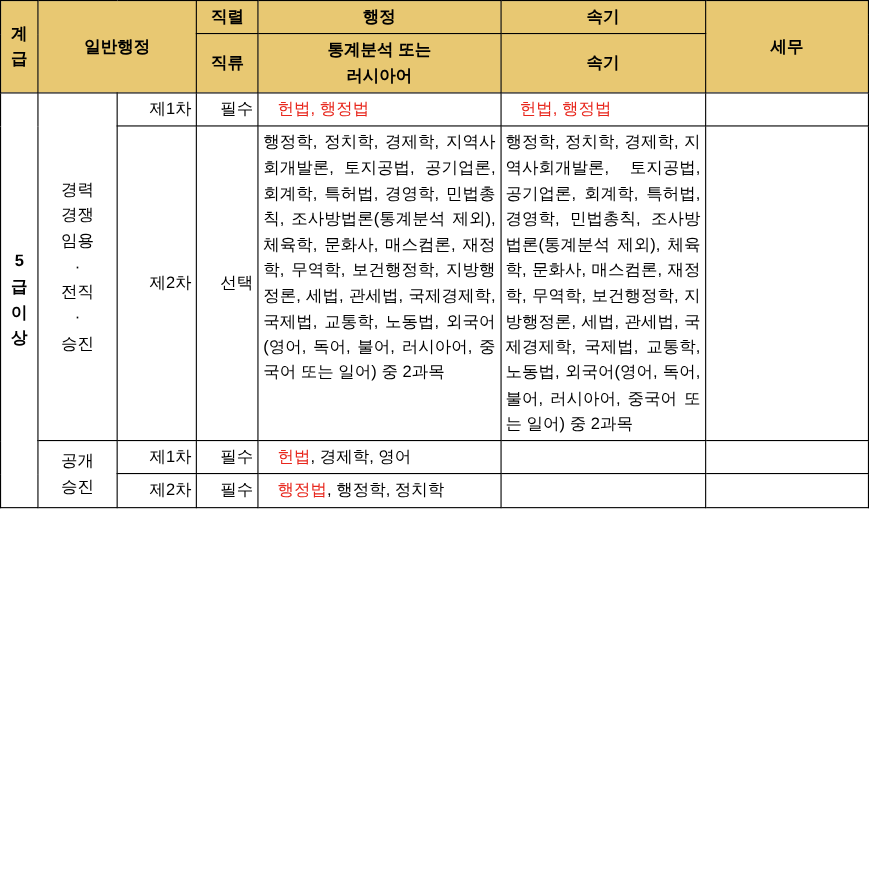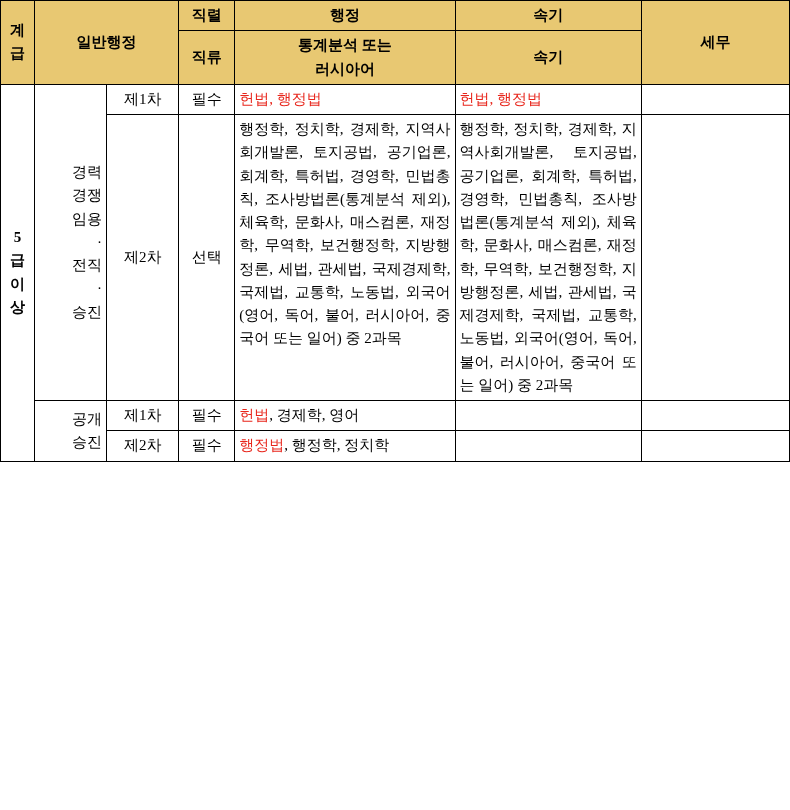--- a/index.html
+++ b/index.html
@@ -17,62 +17,62 @@
     border-collapse: collapse;
     width: 790px;
     table-layout: fixed;
   }
   table.exam-table td {
     border: 1px solid #000000;
     vertical-align: top;
     padding: 3px 4px;
     font-size: 15px;
     line-height: 1.55;
-    font-family: Liberation Serif, serif;
   }
   .hdr {
     background: #e8c872;
     text-align: center;
     font-weight: bold;
     vertical-align: middle !important;
   }
   .col-grade { width: 34px; }
   .col-subject { width: 72px; }
   .col-track { width: 72px; }
   .col-round { width: 56px; }
   .col-admin { width: 220px; }
   .col-steno { width: 186px; }
   .col-tax { width: 148px; }
 
   .vmid {
     vertical-align: middle !important;
   }
   .center {
-    text-align: center;
+    text-align: right;
   }
   .justify {
     text-align: justify;
     text-align-last: left;
     word-break: break-all;
   }
   .vert-label {
     text-align: center;
     vertical-align: middle !important;
     font-weight: bold;
     line-height: 1.45;
     font-size: 16px;
   }
   .vert-label-sm {
-    text-align: right;
+    text-align: center;
     vertical-align: middle !important;
     line-height: 1.45;
     font-size: 15px;
   }
   .red {
     color: #e8261c;
+    margin-left: 13px;
   }
   .nowrapcell {
     white-space: nowrap;
   }
   .empty-cell {
     background: #ffffff;
   }
   .hdr-sub {
     background: #e8c872;
     text-align: center;

